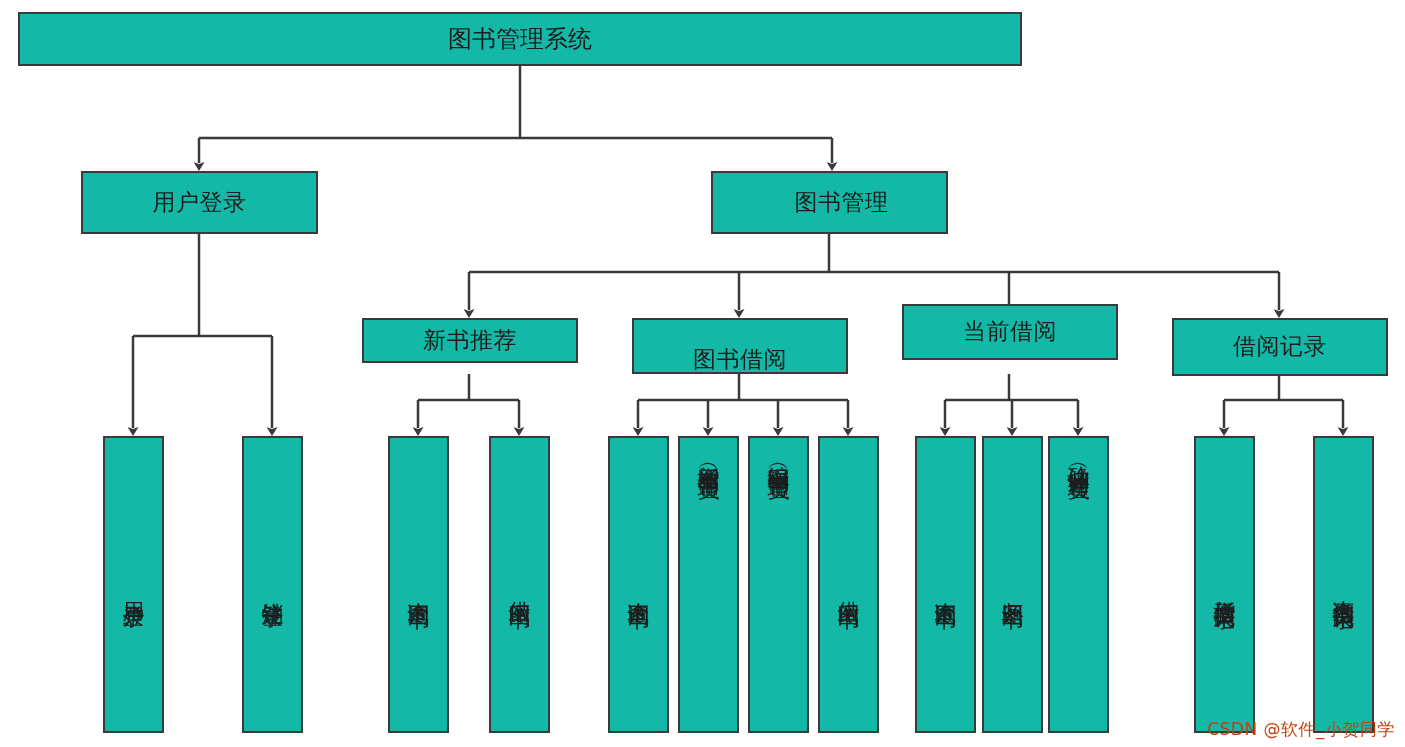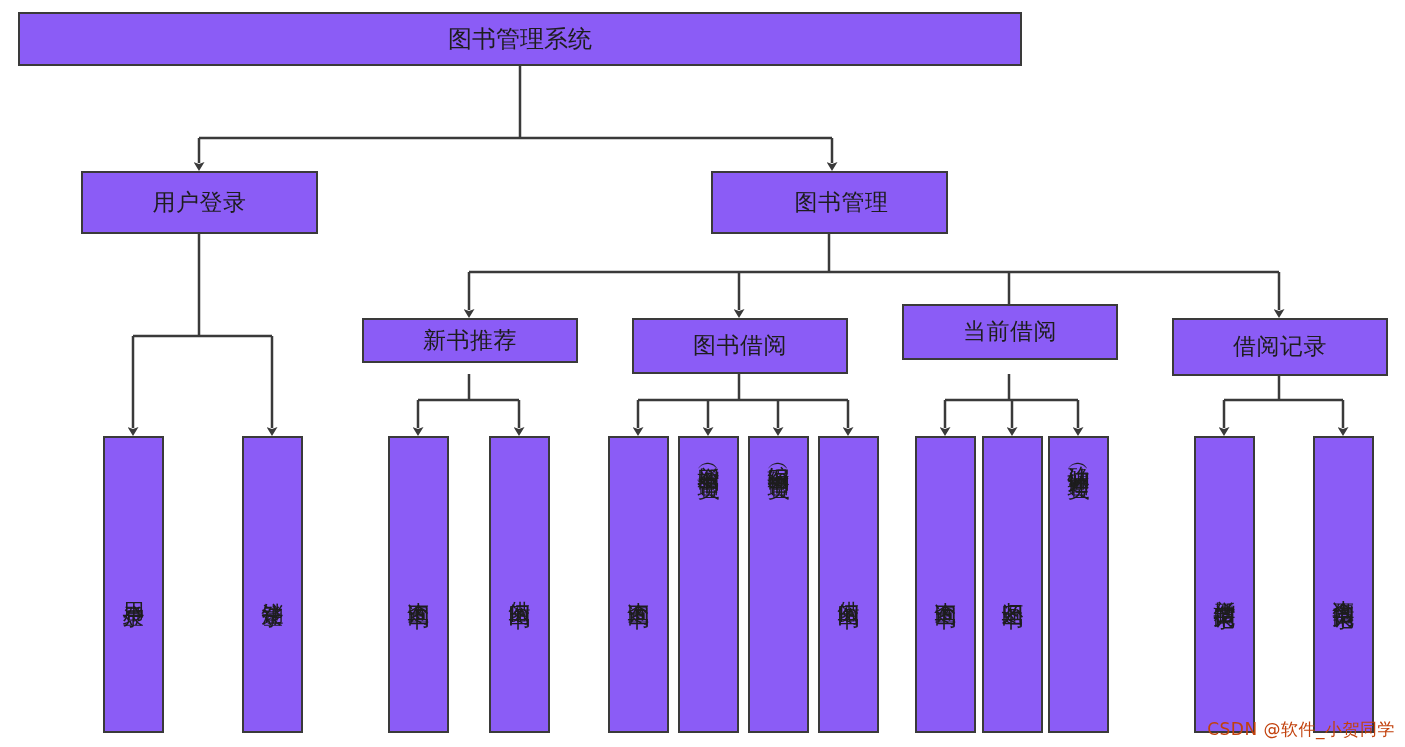--- a/index.html
+++ b/index.html
@@ -22,21 +22,21 @@
     left: 0;
     top: 0;
     width: 1405px;
     height: 747px;
     pointer-events: none;
   }
   .node {
     position: absolute;
     box-sizing: border-box;
     border: 2.5px solid #3a3a3a;
-    background: #8b5cf6;
+    background: #14b8a6;
     display: flex;
     align-items: center;
     justify-content: center;
     color: #1d1d1d;
   }
   .node.h {
     font-size: 23px;
     letter-spacing: 0.5px;
     line-height: 1.1;
   }
@@ -142,21 +142,21 @@
   <div class="node h" style="left:81px; top:171px; width:237px; height:63px;">
     <span>用户登录</span>
   </div>
   <div class="node h" style="left:711px; top:171px; width:237px; height:63px;padding-left:24px;">
     <span>图书管理</span>
   </div>
 
   <div class="node h" style="left:362px; top:318px; width:216px; height:45px;">
     <span>新书推荐</span>
   </div>
-  <div class="node h" style="left:632px; top:318px; width:216px; height:56px;">
+  <div class="node h" style="left:632px; top:318px; width:216px; height:56px;align-items:flex-end;">
     <span>图书借阅</span>
   </div>
   <div class="node h" style="left:902px; top:304px; width:216px; height:56px;">
     <span>当前借阅</span>
   </div>
   <div class="node h" style="left:1172px; top:318px; width:216px; height:58px;">
     <span>借阅记录</span>
   </div>
 
   <div class="node v" style="left:103px; top:436px; width:61px; height:297px;">

